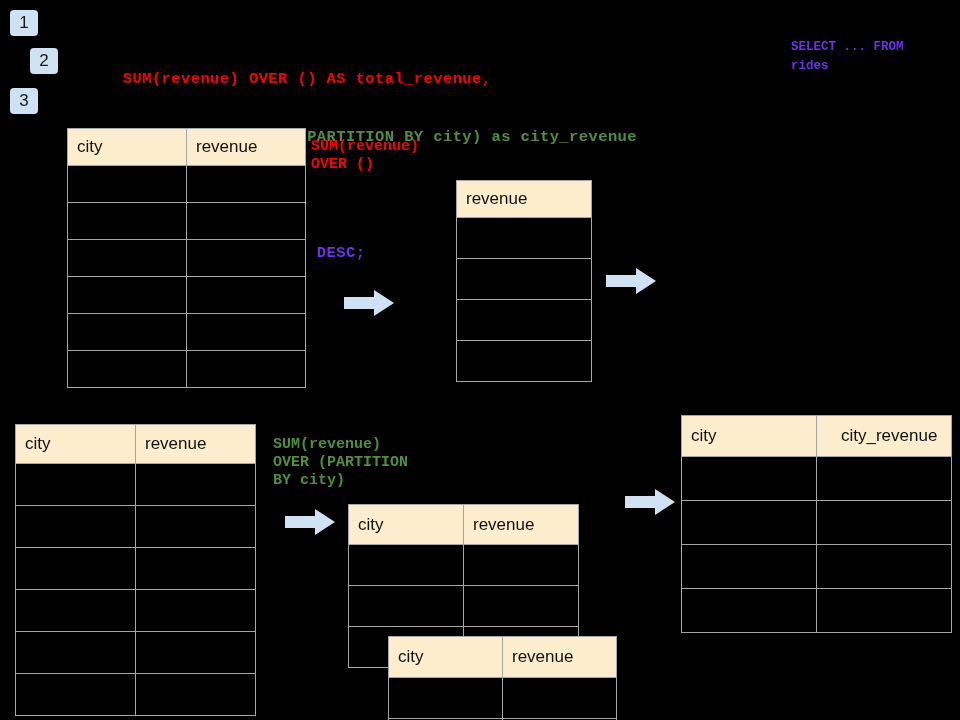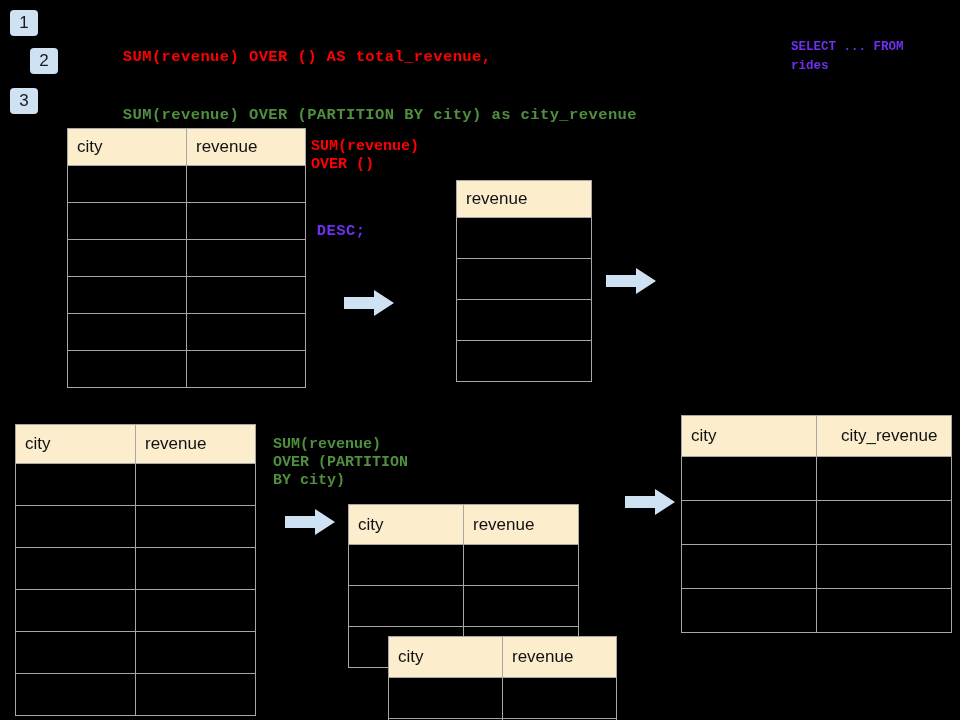--- a/index.html
+++ b/index.html
@@ -94,21 +94,21 @@
   <span>1</span>
 </div>
 <div class="badge" style="left:30px; top:48px;">
   <span>2</span>
 </div>
 <div class="badge" style="left:10px; top:88px;">
   <span>3</span>
 </div>
 
 <div class="sql" style="left:84px; top:12px;">
-  <span class="sql-line" style="color:#ff0000;">    SUM(revenue) OVER () AS total_revenue,</span>
+  <span class="sql-line" style="color:#ff0000;margin-top:22px;">    SUM(revenue) OVER () AS total_revenue,</span>
   <span class="sql-line" style="color:#4f8f3f;">    SUM(revenue) OVER (PARTITION BY city) as city_revenue</span>
   <span class="sql-line" style="color:#7030f0;">  FROM rides</span>
   <span class="sql-line" style="color:#7030f0;">  ORDER by city_revenue DESC;</span>
 </div>
 
 <div class="annot-sm" style="left:791px; top:38px; color:#7030f0;">SELECT ... FROM
 rides</div>
 
 <div class="annot" style="left:311px; top:138px; color:#ff0000; font-size:15px;">SUM(revenue)
 OVER ()</div>

